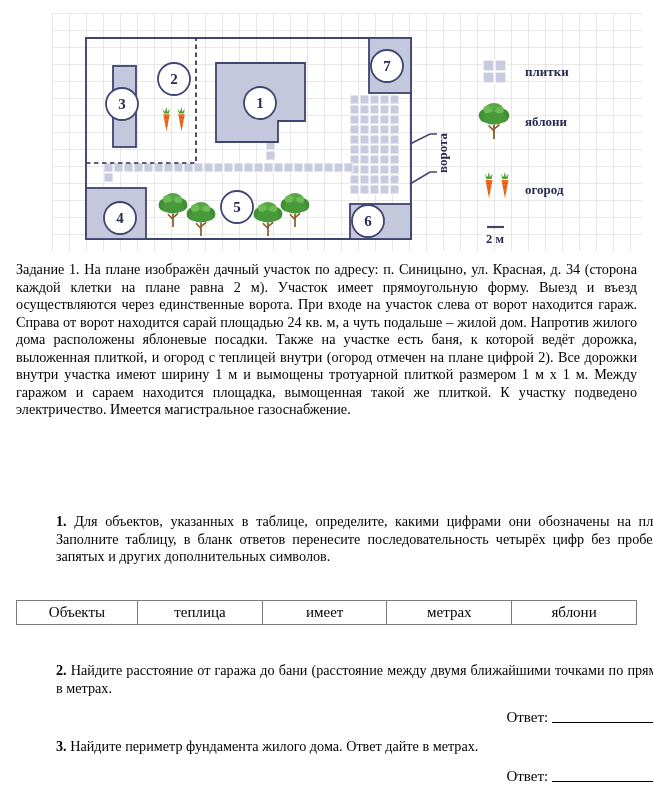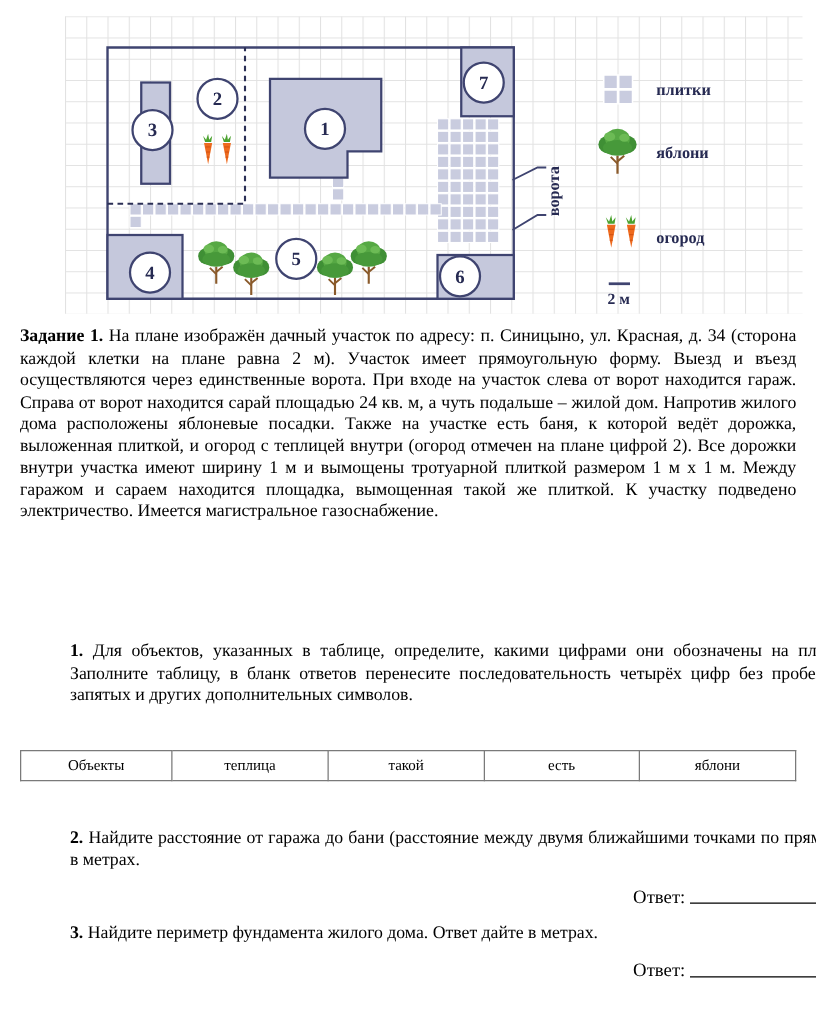--- a/index.html
+++ b/index.html
@@ -36,21 +36,21 @@
     position: absolute;
     left: 16px;
     top: 261px;
     width: 621px;
     font-size: 14.2px;
     line-height: 17.55px;
     text-align: justify;
     text-justify: inter-word;
     hyphens: manual;
   }
-  .body-text b { font-weight: bold; }
+  .body-text b { font-weight: normal; }
 
   .q-block {
     position: absolute;
     left: 16px;
     width: 621px;
     font-size: 14.2px;
     line-height: 17.55px;
     text-align: justify;
     margin-left: 40px;
   }
@@ -74,21 +74,21 @@
     margin: 0 1px -1px 4px;
   }
 
   
   .obj-table {
     position: absolute;
     left: 16px;
     top: 600px;
     width: 621px;
     border-collapse: collapse;
-    font-size: 12px;
+    font-size: 15px;
   }
   .obj-table td {
     border: 1px solid #7a7a7a;
     height: 21px;
     text-align: center;
     padding: 1px 2px;
     vertical-align: middle;
   }
   .obj-table td.label-col { width: 120px; }
   .obj-table td.data-col { width: 125px; }
@@ -321,22 +321,22 @@
   <div class="q-block" id="q1">
     <span class="q-num">1.</span>
     <span>Для объектов, указанных в таблице, определите, какими цифрами они обозначены на плане. Заполните таблицу, в бланк ответов перенесите последовательность четырёх цифр без пробелов, запятых и других дополнительных символов.</span>
   </div>
 
   <table class="obj-table">
     <tbody>
         <tr>
       <td class="label-col">Объекты</td>
       <td class="data-col">теплица</td>
-      <td class="data-col">такой</td>
-      <td class="data-col">есть</td>
+      <td class="data-col">имеет</td>
+      <td class="data-col">метрах</td>
       <td class="data-col">яблони</td>
     </tr>
   </tbody>
     </table>
 
   <div class="q-block" id="q2">
     <span class="q-num">2.</span>
     <span>Найдите расстояние от гаража до бани (расстояние между двумя ближайшими точками по прямой) в метрах.</span>
     <div class="answer-line">
       <span>Ответ:</span><span class="answer-blank"></span>.

